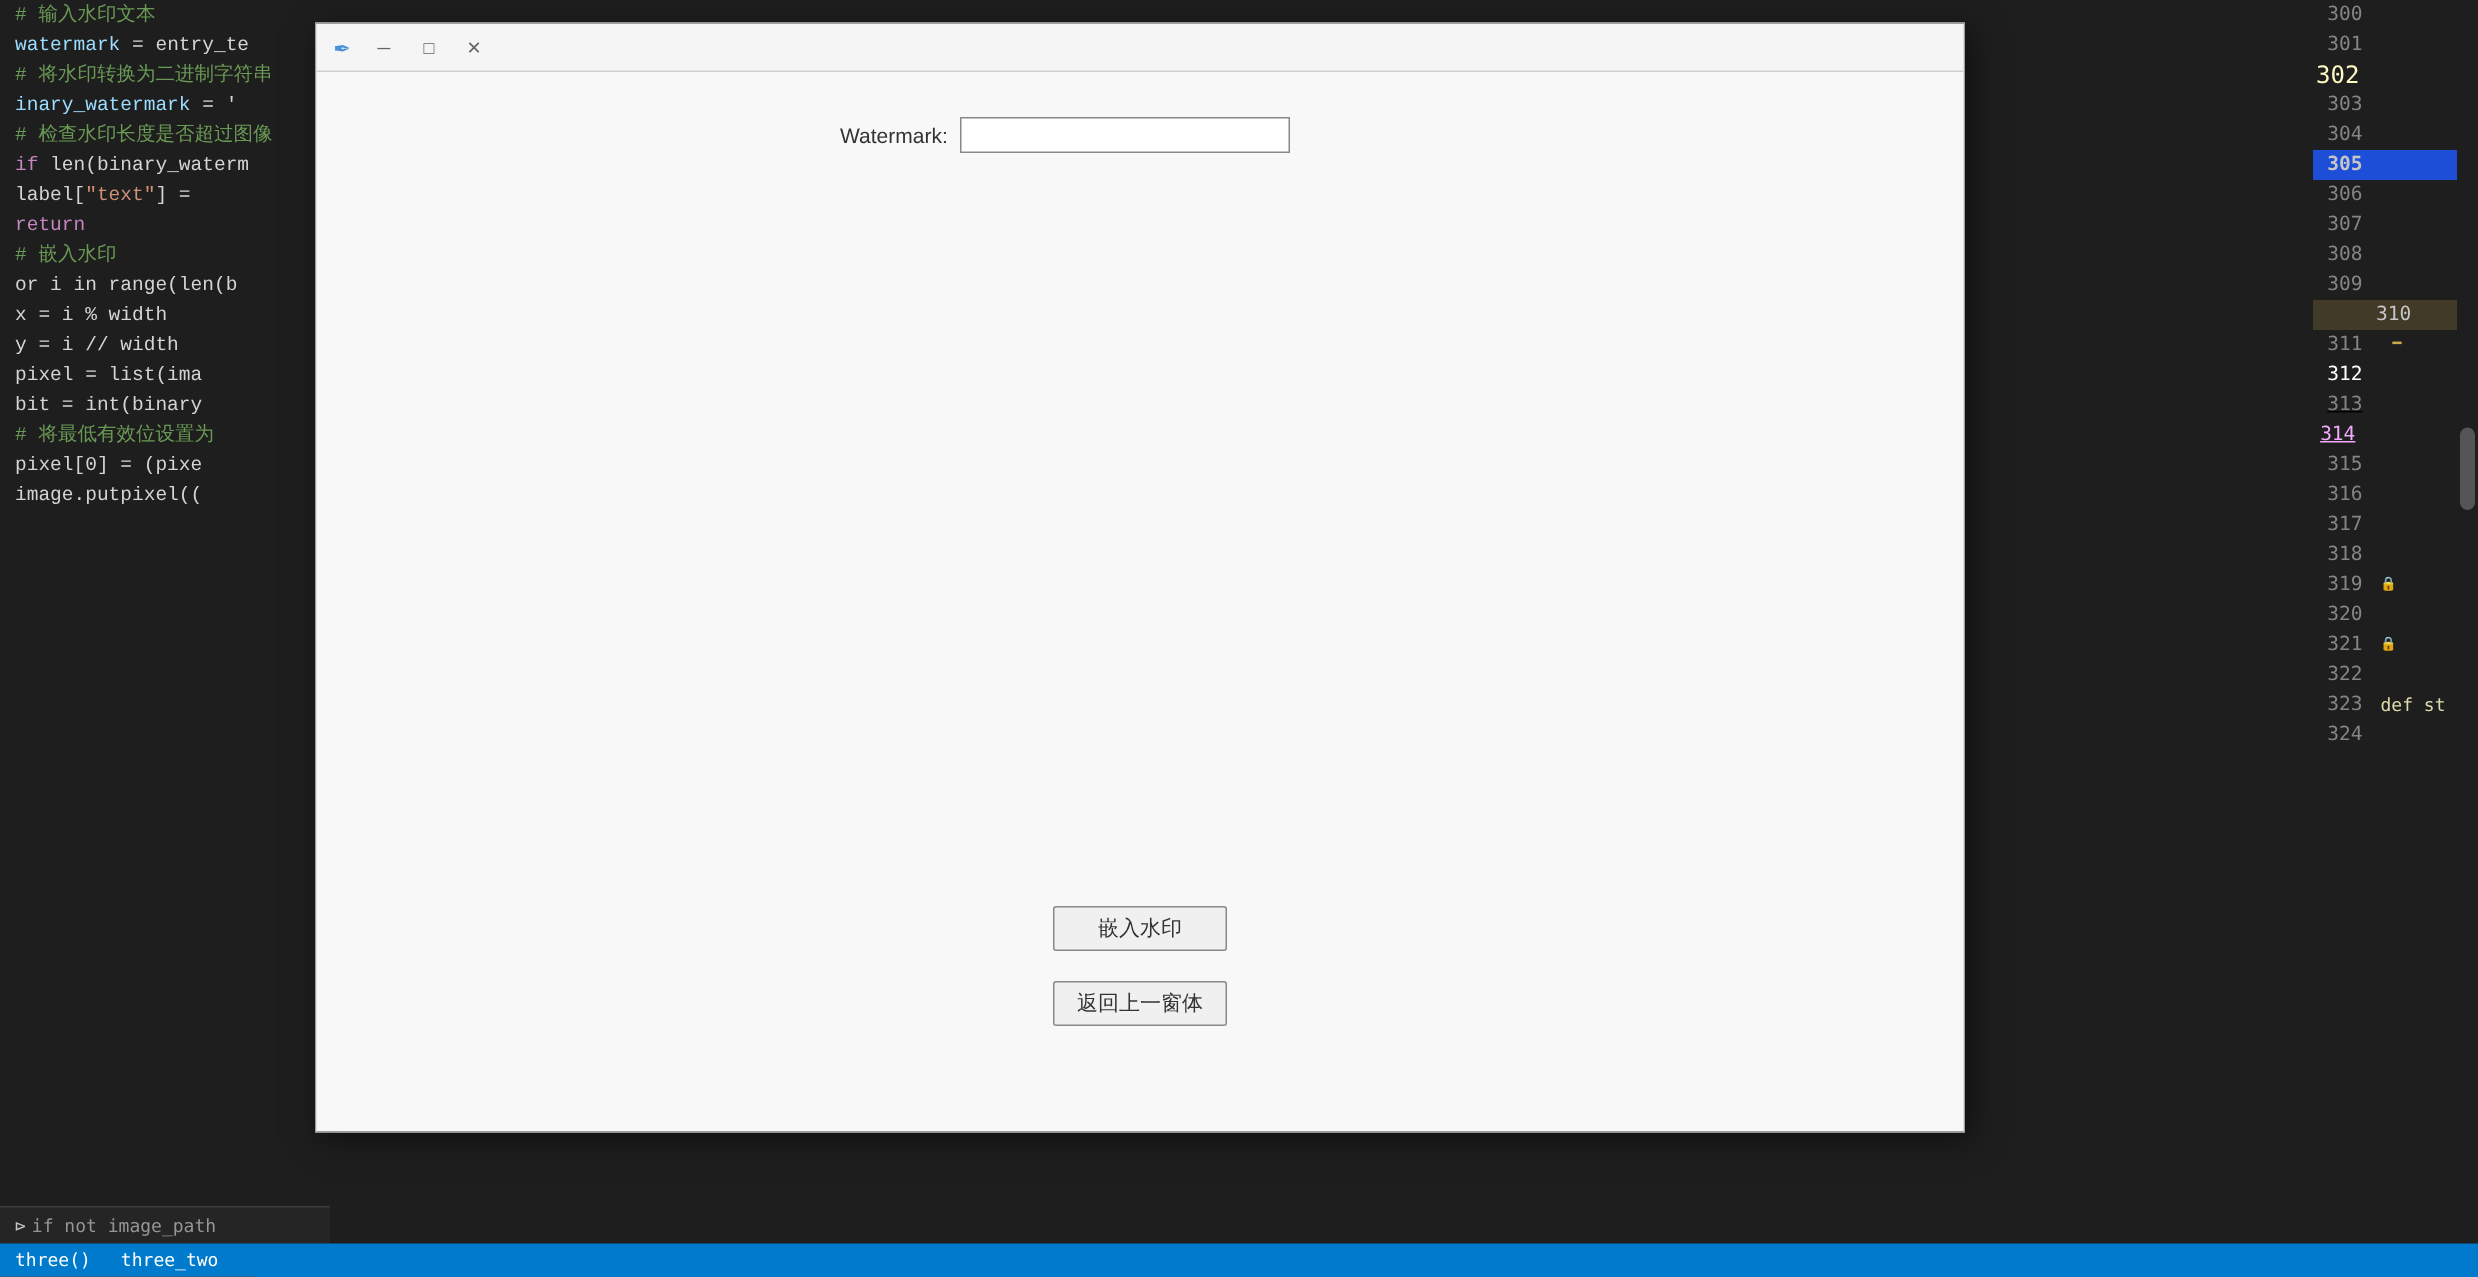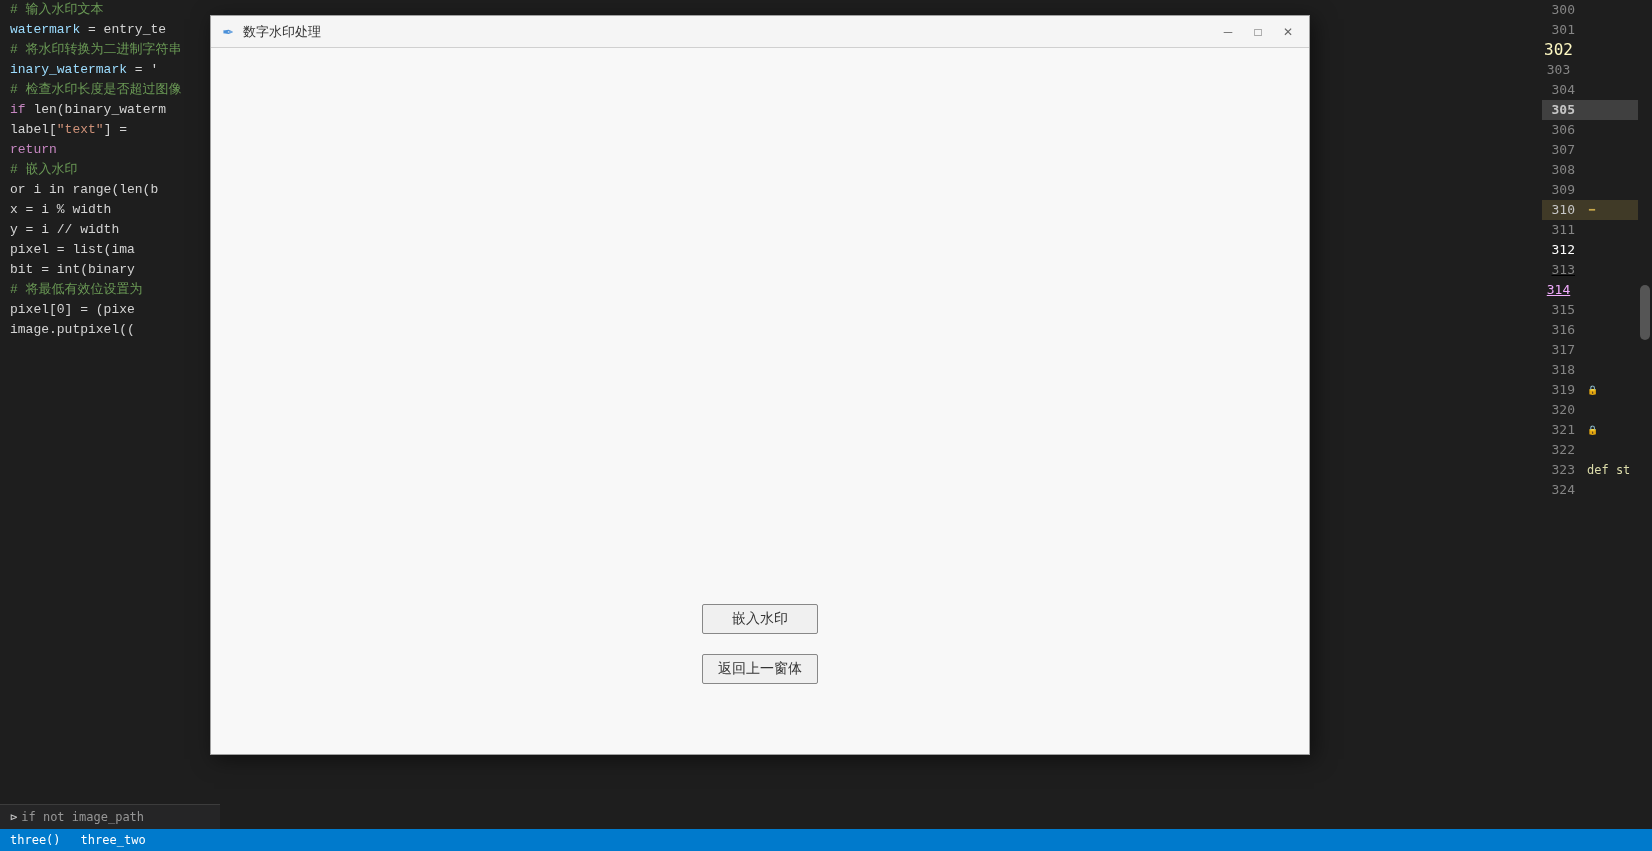--- a/index.html
+++ b/index.html
@@ -53,20 +53,21 @@
 
     .line-row {
       display: flex;
       align-items: center;
       line-height: 20px;
       height: 20px;
     }
 
     .line-row.highlighted-line {
       background: #c8a84b44;
+      flex-direction: column;
     }
 
     
     .status-bar {
       position: absolute;
       bottom: 0;
       left: 0;
       width: 1652px;
       height: 22px;
       background: #007acc;
@@ -280,26 +281,26 @@
       <span class="line-num-col" style="width:45px;text-align:right;padding-right:12px;color:#858585;font-size:13px;">300</span>
       <span style="width:20px;"></span>
     </div>
     <div class="line-row" style="display:flex;align-items:center;height:20px;">
       <span class="line-num-col" style="width:45px;text-align:right;padding-right:12px;color:#858585;font-size:13px;">301</span>
     </div>
     <div class="line-row" style="display:flex;align-items:center;height:20px;">
       <span class="line-num-col" style="width:45px;text-align:center;padding-right:12px;color:#fef9c3;font-size:16px;">302</span>
     </div>
     <div class="line-row" style="display:flex;align-items:center;height:20px;">
-      <span class="line-num-col" style="width:45px;text-align:center;padding-right:12px;color:#858585;font-size:13px;">303</span>
+      <span class="line-num-col" style="width:45px;text-align:right;padding-right:12px;color:#858585;font-size:13px;">303</span>
     </div>
     <div class="line-row" style="display:flex;align-items:center;height:20px;">
       <span class="line-num-col" style="width:45px;text-align:right;padding-right:12px;color:#858585;font-size:13px;">304</span>
     </div>
-    <div class="line-row" style="display:flex;align-items:center;height:20px;background:#404040;">
+    <div class="line-row" style="display:flex;align-items:center;height:20px;background:#1d4ed8;">
       <span class="line-num-col" style="width:45px;text-align:right;padding-right:12px;color:#c6c6c6;font-size:13px;font-weight:bold;">305</span>
     </div>
     <div class="line-row" style="display:flex;align-items:center;height:20px;">
       <span class="line-num-col" style="width:45px;text-align:right;padding-right:12px;color:#858585;font-size:13px;">306</span>
     </div>
     <div class="line-row" style="display:flex;align-items:center;height:20px;">
       <span class="line-num-col" style="width:45px;text-align:right;padding-right:12px;color:#858585;font-size:13px;">307</span>
     </div>
     <div class="line-row" style="display:flex;align-items:center;height:20px;">
       <span class="line-num-col" style="width:45px;text-align:right;padding-right:12px;color:#858585;font-size:13px;">308</span>
@@ -360,31 +361,34 @@
 
   <div style="position:absolute;right:0;top:0;width:14px;height:829px;background:#1e1e1e;">
     <div style="position:absolute;right:2px;top:285px;width:10px;height:55px;background:#555;border-radius:5px;"></div>
   </div>
 </div>
 
 <div class="dialog-window">
 
   <div class="dialog-titlebar">
     <span class="dialog-titlebar-icon">✒</span>
-    <span class="dialog-title-text">数字水印处理</span>
     <div class="dialog-controls">
       <button class="dialog-ctrl-btn">─</button>
       <button class="dialog-ctrl-btn">□</button>
       <button class="dialog-ctrl-btn close">✕</button>
     </div>
   </div>
 
 
   <div class="dialog-content">
 
+    <div class="watermark-label-row">
+      <span class="watermark-label">Watermark:</span>
+      <input class="watermark-input" type="text" value="" style="">
+    </div>
 
     <div class="dialog-spacer"></div>
 
     <div class="dialog-button-area">
       <button class="dialog-btn">嵌入水印</button>
       <button class="dialog-btn">返回上一窗体</button>
     </div>
   </div>
 </div>
 

